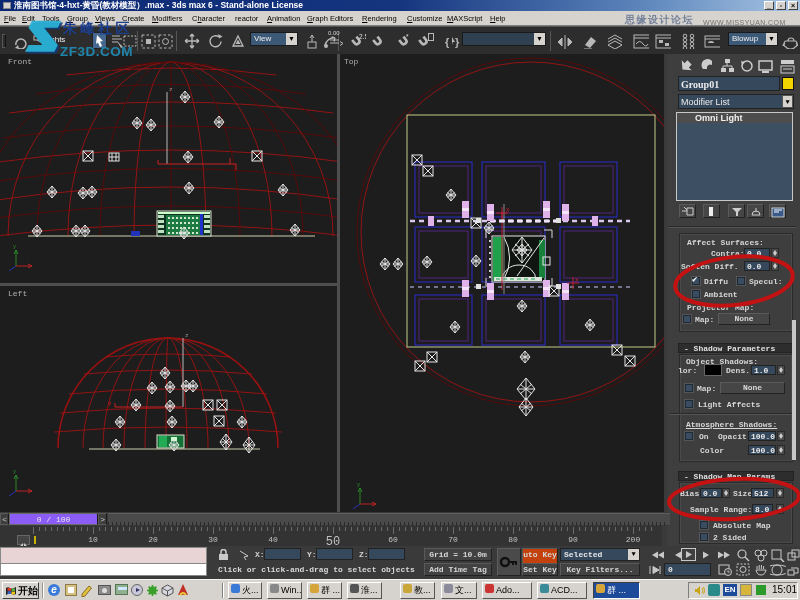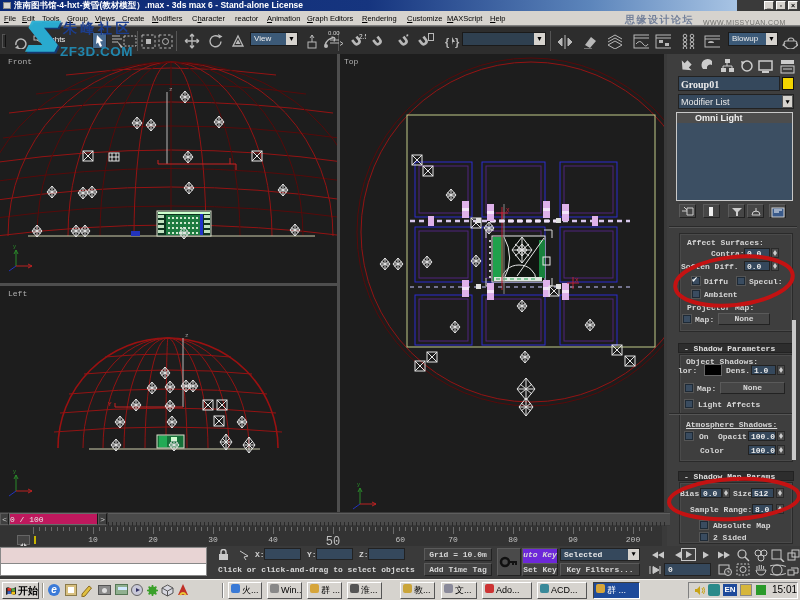--- a/index.html
+++ b/index.html
@@ -1,18 +1,18 @@
 <!DOCTYPE html>
 <html><head><meta charset="utf-8">
 <style>
 html,body{margin:0;padding:0;}
 #scr{position:relative;width:800px;height:600px;overflow:hidden;background:#3a3a3a;font-family:"Liberation Sans",sans-serif;}
 #scr *{box-sizing:border-box;}
 .abs{position:absolute;}
-#titlebar{left:0;top:0;width:737px;height:11px;background:linear-gradient(to right,#0b2875,#16357f 50%,#5c85bb 80%,#a8c4e4);color:#fff;font-weight:bold;font-size:8.5px;line-height:11px;}
+#titlebar{left:0;top:0;width:800px;height:11px;background:linear-gradient(to right,#0b2875,#16357f 50%,#5c85bb 80%,#a8c4e4);color:#fff;font-weight:bold;font-size:8.5px;line-height:11px;}
 #titlebar .txt{position:absolute;left:14px;top:0;}
 .winbtn{position:absolute;top:1px;width:10px;height:9px;background:#d6d3ce;border:1px solid #fff;border-right-color:#404040;border-bottom-color:#404040;color:#000;font-size:7px;line-height:7px;text-align:center;font-weight:bold;}
 #menubar{left:0;top:11px;width:800px;height:15px;background:#d6d3ce;color:#000;font-size:7.5px;line-height:15px;border-bottom:1px solid #808080;}
 #menubar span.m{position:absolute;top:0;}
 #mis1{position:absolute;left:625px;top:1px;color:#74819a;font-size:10px;font-weight:bold;letter-spacing:1.5px;}
 #mis2{position:absolute;left:703px;top:4px;color:#72726e;font-size:7px;font-weight:normal;letter-spacing:0.4px;}
 #toolbar{left:0;top:26px;width:800px;height:28px;background:#2d2d2d;border-top:1px solid #555;color:#c8c8c8;}
 .combo{position:absolute;height:14px;background:#3c5a78;border:1px solid #1a1a1a;color:#eee;font-size:8px;line-height:12px;padding-left:3px;}
 .combo .arr{position:absolute;right:0;top:0;width:11px;height:12px;background:#d6d3ce;color:#000;font-size:7px;line-height:12px;text-align:center;}
 .vp{background:#1d1d1d;}
@@ -667,21 +667,21 @@
       <div class="fld" style="left:85px;top:450px;width:21px;height:10px;">8.0</div>
       <div class="spin" style="left:109px;top:450px;height:10px;"></div>
       <div class="chk" style="left:33px;top:467px;"></div>
       <div class="lbl" style="left:46px;top:467px;color:#d6d6d6;font-size:8px;">Absolute Map</div>
       <div class="chk" style="left:33px;top:479px;"></div>
       <div class="lbl" style="left:46px;top:479px;color:#d6d6d6;font-size:8px;">2 Sided</div>
       <div style="position:absolute;left:125px;top:266px;width:4px;height:140px;background:#c8c8c8;"></div>
     </div>
   <div class="abs" id="tslider">
       <div style="position:absolute;left:0;top:1px;width:9px;height:12px;background:#3f3f3f;border:1px solid #5a5a5a;border-right-color:#1a1a1a;color:#ccc;font-size:8px;line-height:11px;text-align:center;">&lt;</div>
-      <div style="position:absolute;left:9px;top:1px;width:89px;height:12px;background:#be185d;border:1px solid #6a6a6a;border-right-color:#1a1a1a;color:#e8e8e8;font-size:8px;line-height:11px;font-family:'Liberation Mono',monospace;">0 / 100</div>
+      <div style="position:absolute;left:9px;top:1px;width:89px;height:12px;background:#8b5cf6;border:1px solid #6a6a6a;border-right-color:#1a1a1a;color:#e8e8e8;font-size:8px;line-height:11px;text-align:center;font-family:'Liberation Mono',monospace;">0 / 100</div>
       <div style="position:absolute;left:98px;top:1px;width:9px;height:12px;background:#3f3f3f;border:1px solid #5a5a5a;border-right-color:#1a1a1a;color:#ccc;font-size:8px;line-height:11px;text-align:center;">&gt;</div>
       <div style="position:absolute;left:108px;top:1px;width:562px;height:12px;background:#4a4a4a;border-top:1px solid #5e5e5e;">
         <svg style="position:absolute;left:0;top:8px;" width="560" height="4">
           <rect x="0" y="0" width="1" height="4" fill="#2a2a2a"></rect>
           <rect x="4" y="0" width="1" height="4" fill="#2a2a2a"></rect>
           <rect x="8" y="0" width="1" height="4" fill="#2a2a2a"></rect>
           <rect x="12" y="0" width="1" height="4" fill="#2a2a2a"></rect>
           <rect x="16" y="0" width="1" height="4" fill="#2a2a2a"></rect>
           <rect x="20" y="0" width="1" height="4" fill="#2a2a2a"></rect>
           <rect x="24" y="0" width="1" height="4" fill="#2a2a2a"></rect>
@@ -926,21 +926,21 @@
         <rect x="633" y="0" width="1" height="7" fill="#6a6a6a"></rect>
         <rect x="639" y="0" width="1" height="4" fill="#6a6a6a"></rect>
         <rect x="645" y="0" width="1" height="4" fill="#6a6a6a"></rect>
         <rect x="651" y="0" width="1" height="4" fill="#6a6a6a"></rect>
       </svg>
       <div style="position:absolute;left:81px;top:9px;width:24px;text-align:center;color:#c0c0c0;font-size:8px;font-family:'Liberation Mono',monospace;">10</div>
       <div style="position:absolute;left:141px;top:9px;width:24px;text-align:center;color:#c0c0c0;font-size:8px;font-family:'Liberation Mono',monospace;">20</div>
       <div style="position:absolute;left:201px;top:9px;width:24px;text-align:center;color:#c0c0c0;font-size:8px;font-family:'Liberation Mono',monospace;">30</div>
       <div style="position:absolute;left:261px;top:9px;width:24px;text-align:center;color:#c0c0c0;font-size:8px;font-family:'Liberation Mono',monospace;">40</div>
       <div style="position:absolute;left:321px;top:9px;width:24px;text-align:center;color:#c0c0c0;font-size:12px;font-family:'Liberation Mono',monospace;">50</div>
-      <div style="position:absolute;left:381px;top:9px;width:24px;text-align:right;color:#c0c0c0;font-size:8px;font-family:'Liberation Mono',monospace;">60</div>
+      <div style="position:absolute;left:381px;top:9px;width:24px;text-align:center;color:#c0c0c0;font-size:8px;font-family:'Liberation Mono',monospace;">60</div>
       <div style="position:absolute;left:441px;top:9px;width:24px;text-align:center;color:#c0c0c0;font-size:8px;font-family:'Liberation Mono',monospace;">70</div>
       <div style="position:absolute;left:501px;top:9px;width:24px;text-align:center;color:#c0c0c0;font-size:8px;font-family:'Liberation Mono',monospace;">80</div>
       <div style="position:absolute;left:561px;top:9px;width:24px;text-align:center;color:#c0c0c0;font-size:8px;font-family:'Liberation Mono',monospace;">90</div>
       <div style="position:absolute;left:621px;top:9px;width:24px;text-align:center;color:#c0c0c0;font-size:8px;font-family:'Liberation Mono',monospace;">200</div>
       <div style="position:absolute;left:17px;top:9px;width:13px;height:10px;background:#444;border:1px solid #666;"><svg width="11" height="8">
           <path d="M2 4 l3 -3 v6 z M9 4 l-3 -3 v6 z" fill="#ccc"></path>
         </svg></div>
       <div style="position:absolute;left:33px;top:9px;width:4px;height:10px;background:#c8b400;border:1px solid #333;"></div>
     </div>
   <div class="abs" id="statusrow">
@@ -959,21 +959,21 @@
       <div style="position:absolute;left:316px;top:2px;width:37px;height:12px;background:#35485c;border:1px solid #222;"></div>
       <div style="position:absolute;left:359px;top:4px;color:#d0d0d0;">Z:</div>
       <div style="position:absolute;left:368px;top:2px;width:37px;height:12px;background:#35485c;border:1px solid #222;"></div>
       <div style="position:absolute;left:424px;top:2px;width:68px;height:13px;background:#424242;border:1px solid #5a5a5a;border-right-color:#222;border-bottom-color:#222;color:#d8d8d8;text-align:center;line-height:12px;">Grid = 10.0m</div>
       <div style="position:absolute;left:424px;top:17px;width:68px;height:13px;background:#424242;border:1px solid #5a5a5a;border-right-color:#222;border-bottom-color:#222;color:#d8d8d8;text-align:center;line-height:12px;">Add Time Tag</div>
       <div style="position:absolute;left:218px;top:19px;color:#d8d8d8;">Click or click-and-drag to select objects</div>
       <div style="position:absolute;left:497px;top:2px;width:24px;height:28px;background:#4a4a4a;border:1px solid #5e5e5e;border-right-color:#222;border-bottom-color:#222;"><svg width="22" height="26" viewBox="0 0 22 26">
           <circle cx="7" cy="13" r="4" fill="none" stroke="#111" stroke-width="2.5"></circle>
           <path d="M10 13 h9 m-4 0 v3 m3 -3 v3" stroke="#111" stroke-width="2"></path>
         </svg></div>
-      <div style="position:absolute;left:522px;top:2px;width:36px;height:28px;background:#6d28d9;border:1px solid #5a5a5a;border-right-color:#222;border-bottom-color:#222;color:#d8d8d8;text-align:center;line-height:12px;font-style:italic;">uto Key</div>
+      <div style="position:absolute;left:522px;top:2px;width:36px;height:28px;background:#c2410c;border:1px solid #5a5a5a;border-right-color:#222;border-bottom-color:#222;color:#d8d8d8;text-align:center;line-height:12px;">uto Key</div>
       <div style="position:absolute;left:522px;top:17px;width:36px;height:13px;background:#424242;border:1px solid #5a5a5a;border-right-color:#222;border-bottom-color:#222;color:#d8d8d8;text-align:center;line-height:12px;">Set Key</div>
       <div style="position:absolute;left:560px;top:2px;width:80px;height:13px;background:#35485c;border:1px solid #222;color:#e8e8e8;line-height:12px;padding-left:3px;">Selected<span style="position:absolute;right:0;top:0;width:11px;height:11px;background:#d6d3ce;color:#000;font-size:7px;line-height:11px;text-align:center;">▼</span></div>
       <div style="position:absolute;left:560px;top:17px;width:80px;height:13px;background:#424242;border:1px solid #5a5a5a;border-right-color:#222;border-bottom-color:#222;color:#d8d8d8;text-align:center;line-height:12px;">Key Filters...</div>
       <svg style="position:absolute;left:647px;top:2px;" width="19" height="14" viewBox="0 0 19 14">
         <path d="M3 3 v8 M5 7 l6 -3.5 v7 z M11 7 l6 -3.5 v7 z" fill="#c8c8c8" stroke="none"></path>
       </svg>
       <svg style="position:absolute;left:666px;top:2px;" width="19" height="14" viewBox="0 0 19 14">
         <path d="M4 3 v8 M6 3 v8 M9 7 l6 -3.5 v7 z" fill="#c8c8c8" stroke="none"></path>
       </svg>
       <svg style="position:absolute;left:698px;top:2px;" width="19" height="14" viewBox="0 0 19 14">

